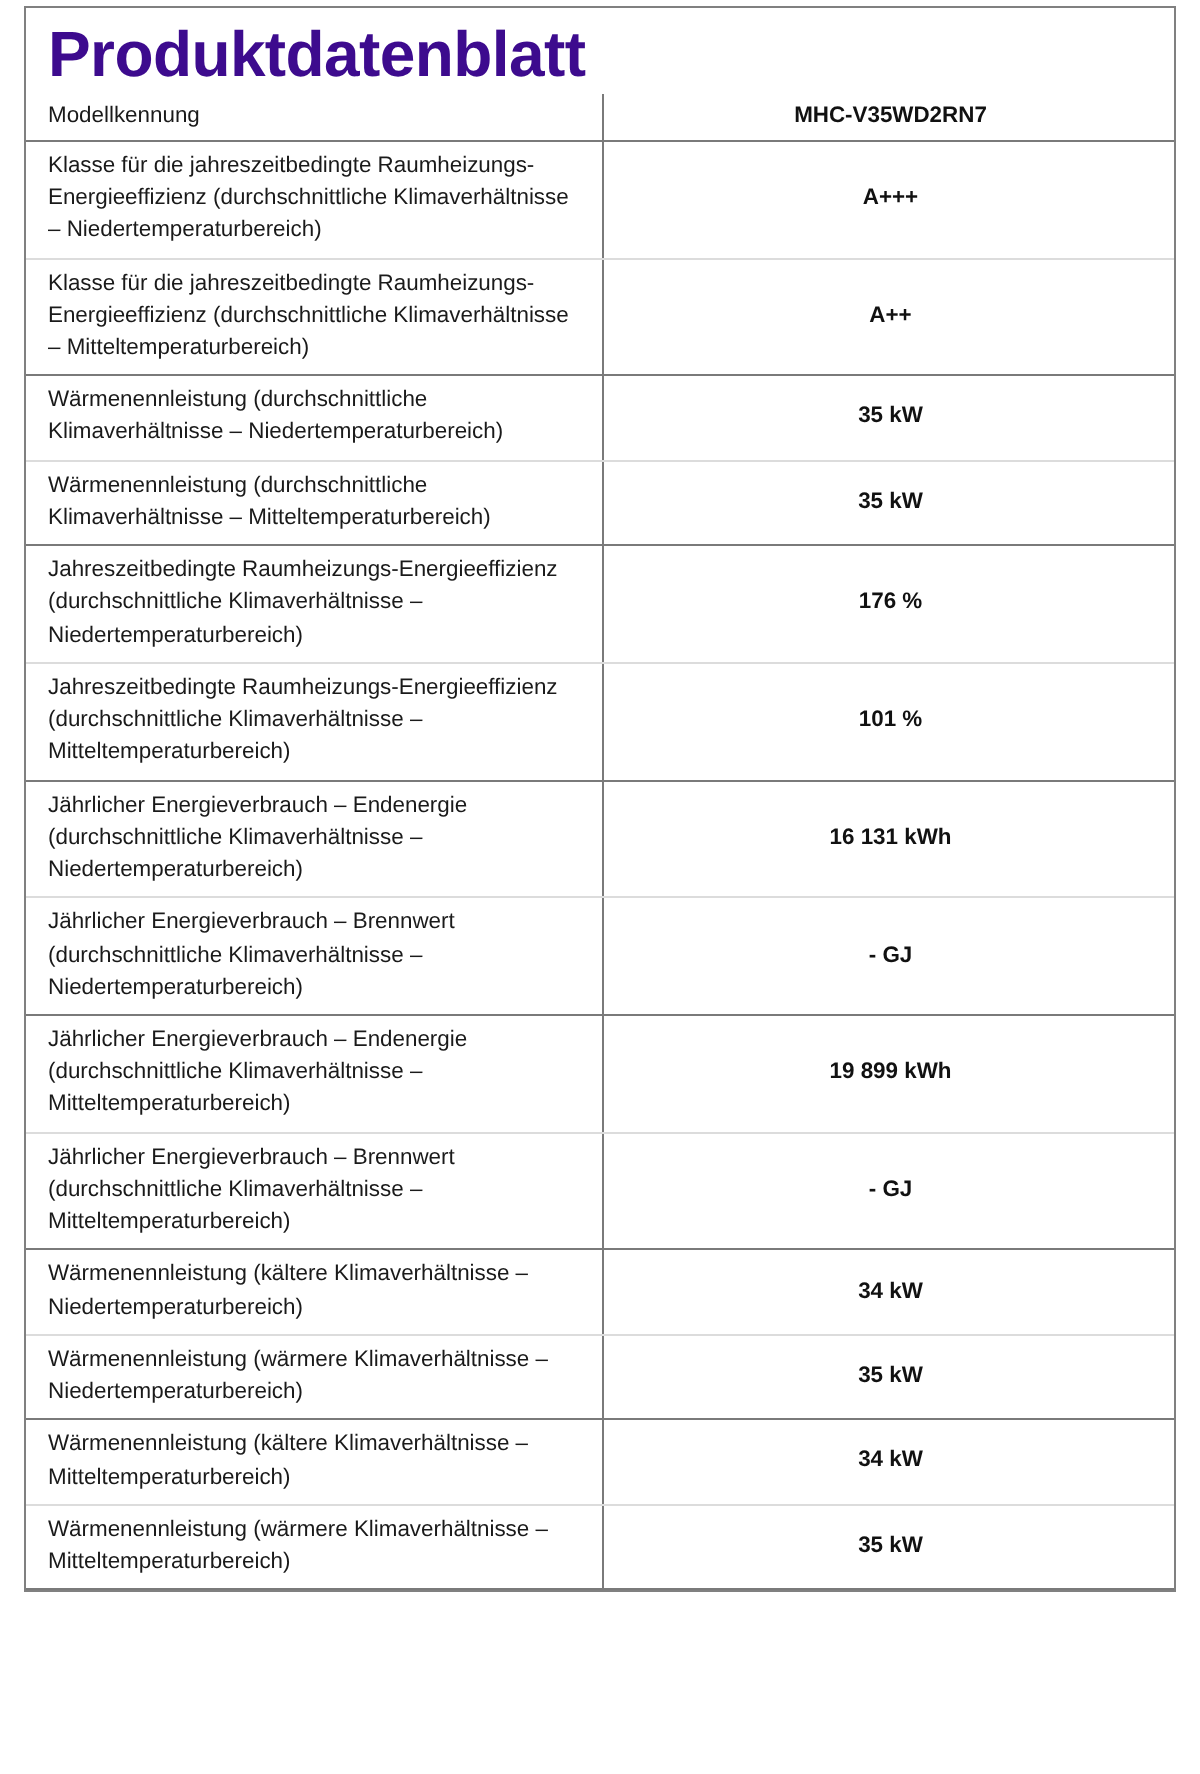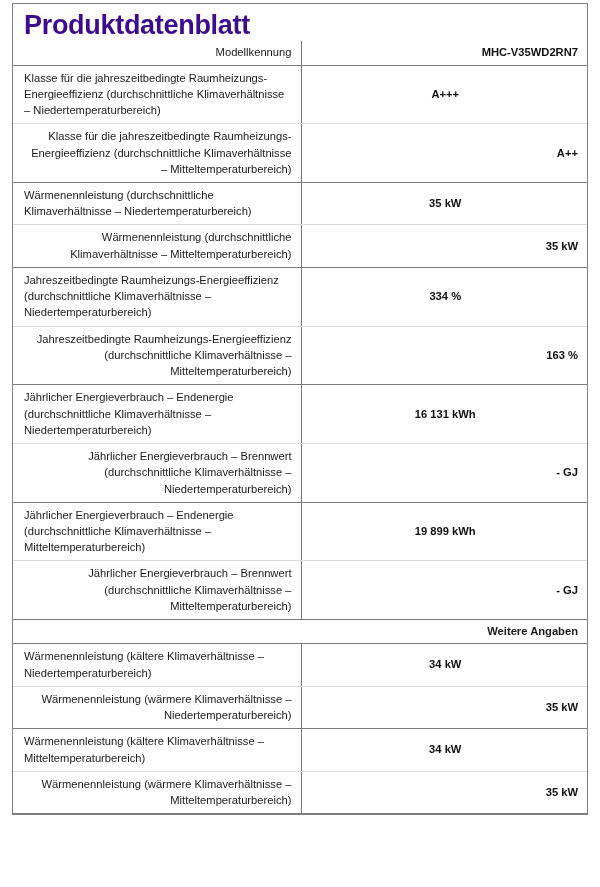--- a/index.html
+++ b/index.html
@@ -32,21 +32,21 @@
     border-top: 1px solid #808080;
     background: #ffffff;
   }
 
   
   .header-row {
     box-sizing: border-box;
     padding: 7px 11px 2px 11px;
   }
   .doc-title {
-    font-size: 27px;
+    font-size: 32px;
     font-weight: bold;
     line-height: 1.05;
     letter-spacing: -0.3px;
     color: #3d0b8e;
     margin: 0;
     white-space: nowrap;
   }
 
   .subtitle-row {
     box-sizing: border-box;
@@ -86,21 +86,21 @@
   td.value {
     text-align: center;
     font-weight: bold;
     color: #111111;
     padding-left: 6px;
     padding-right: 6px;
   }
 
   
   tr.sep-light > td { border-bottom: 1px solid #dcdcdc; }
-  tr.sep-dark  > td { border-bottom: 1px solid #7a7a7a; text-align: right; }
+  tr.sep-dark  > td { border-bottom: 1px solid #7a7a7a; }
 
   
   td.section-head {
     font-weight: bold;
     text-align: left;
     font-size: 11.4px;
     padding: 3px 11px 4px 11px;
     border-right: 0;
   }
 
@@ -140,44 +140,41 @@
           <tr class="sep-light">
             <td class="label lines2">Wärmenennleistung (durchschnittliche Klimaverhältnisse – Niedertemperaturbereich)</td>
             <td class="value">35 kW</td>
           </tr>
           <tr class="sep-dark">
             <td class="label lines2">Wärmenennleistung (durchschnittliche Klimaverhältnisse – Mitteltemperaturbereich)</td>
             <td class="value">35 kW</td>
           </tr>
           <tr class="sep-light">
             <td class="label lines3">Jahreszeitbedingte Raumheizungs-Energieeffizienz (durchschnittliche Klimaverhältnisse – Niedertemperaturbereich)</td>
-            <td class="value">334 %</td>
+            <td class="value">176 %</td>
           </tr>
           <tr class="sep-dark">
             <td class="label lines3">Jahreszeitbedingte Raumheizungs-Energieeffizienz (durchschnittliche Klimaverhältnisse – Mitteltemperaturbereich)</td>
-            <td class="value">163 %</td>
+            <td class="value">101 %</td>
           </tr>
           <tr class="sep-light">
             <td class="label lines3">Jährlicher Energieverbrauch – Endenergie (durchschnittliche Klimaverhältnisse – Niedertemperaturbereich)</td>
             <td class="value">16 131 kWh</td>
           </tr>
           <tr class="sep-dark">
             <td class="label lines3">Jährlicher Energieverbrauch – Brennwert (durchschnittliche Klimaverhältnisse – Niedertemperaturbereich)</td>
             <td class="value">- GJ</td>
           </tr>
           <tr class="sep-light">
             <td class="label lines3">Jährlicher Energieverbrauch – Endenergie (durchschnittliche Klimaverhältnisse – Mitteltemperaturbereich)</td>
             <td class="value">19 899 kWh</td>
           </tr>
           <tr class="sep-dark">
             <td class="label lines3">Jährlicher Energieverbrauch – Brennwert (durchschnittliche Klimaverhältnisse – Mitteltemperaturbereich)</td>
             <td class="value">- GJ</td>
-          </tr>
-          <tr class="sep-dark">
-            <td class="section-head" colspan="2">Weitere Angaben</td>
           </tr>
           <tr class="sep-light">
             <td class="label lines2">Wärmenennleistung (kältere Klimaverhältnisse – Niedertemperaturbereich)</td>
             <td class="value">34 kW</td>
           </tr>
           <tr class="sep-dark">
             <td class="label lines2">Wärmenennleistung (wärmere Klimaverhältnisse – Niedertemperaturbereich)</td>
             <td class="value">35 kW</td>
           </tr>
           <tr class="sep-light">

